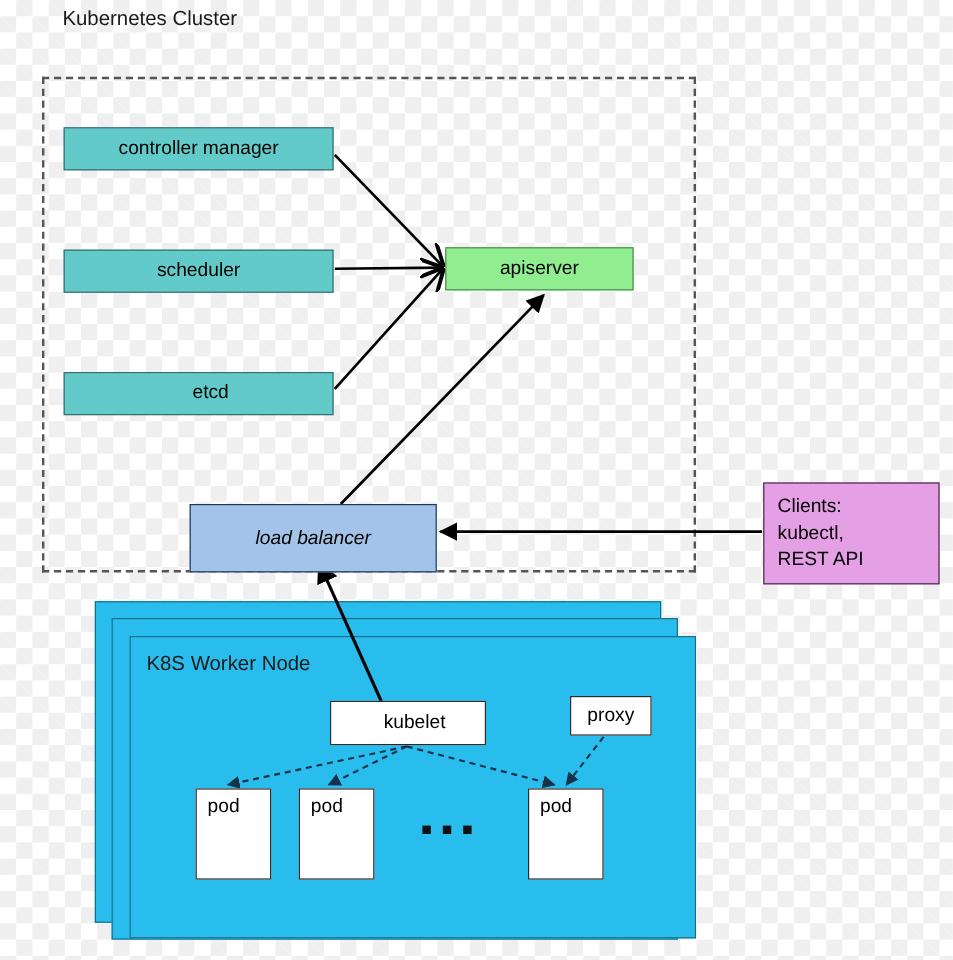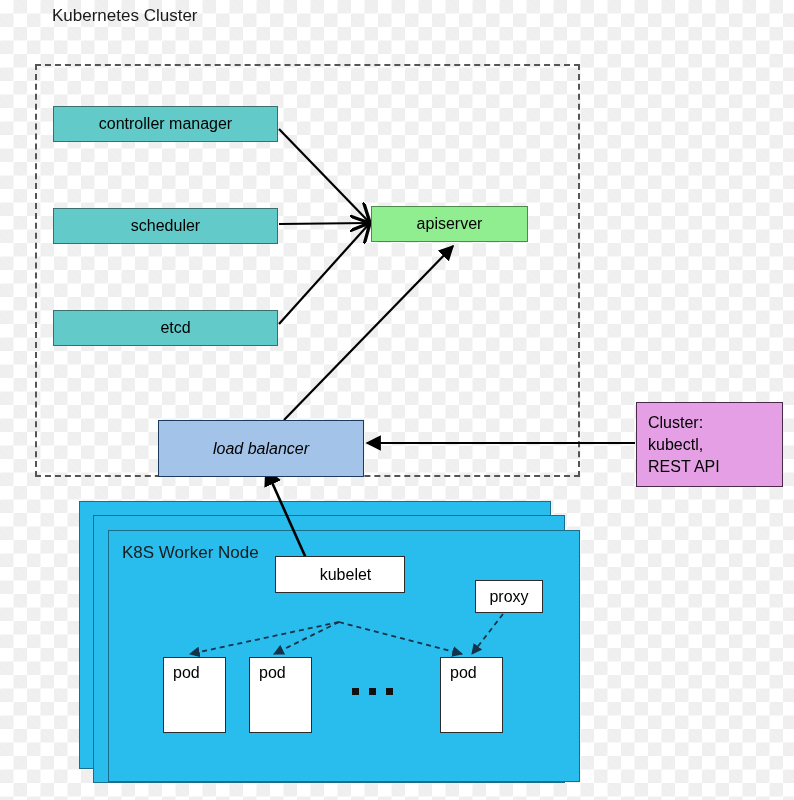--- a/index.html
+++ b/index.html
@@ -119,21 +119,21 @@
     top: 543px;
     font-size: 17px;
     color: #1a1a1a;
     white-space: nowrap;
   }
   
   .white-box {
     background: #ffffff;
     border: 1px solid #2b2b2b;
   }
-  #kubelet { left: 275px; top: 556px; width: 130px; height: 37px; padding-left: 11px; }
+  #kubelet { left: 275px; top: 584px; width: 130px; height: 37px; padding-left: 11px; }
   #proxy   { left: 475px; top: 580px; width: 68px;  height: 33px; }
 
   .pod-box {
     position: absolute;
     box-sizing: border-box;
     background: #ffffff;
     border: 1px solid #2b2b2b;
     font-size: 16px;
     color: #000000;
     padding: 6px 0 0 9px;
@@ -219,21 +219,21 @@
 
   <div class="node-box" id="apiserver">
     <span>apiserver</span>
   </div>
 
   <div class="node-box" id="load-balancer">
     <span>load balancer</span>
   </div>
 
   <div id="clients-box">
-    <div>Cluster:</div>
+    <div>Clients:</div>
     <div>kubectl,</div>
     <div>REST API</div>
   </div>
 
   <div class="node-box white-box" id="kubelet">
     <span>kubelet</span>
   </div>
 
   <div class="node-box white-box" id="proxy">
     <span>proxy</span>

